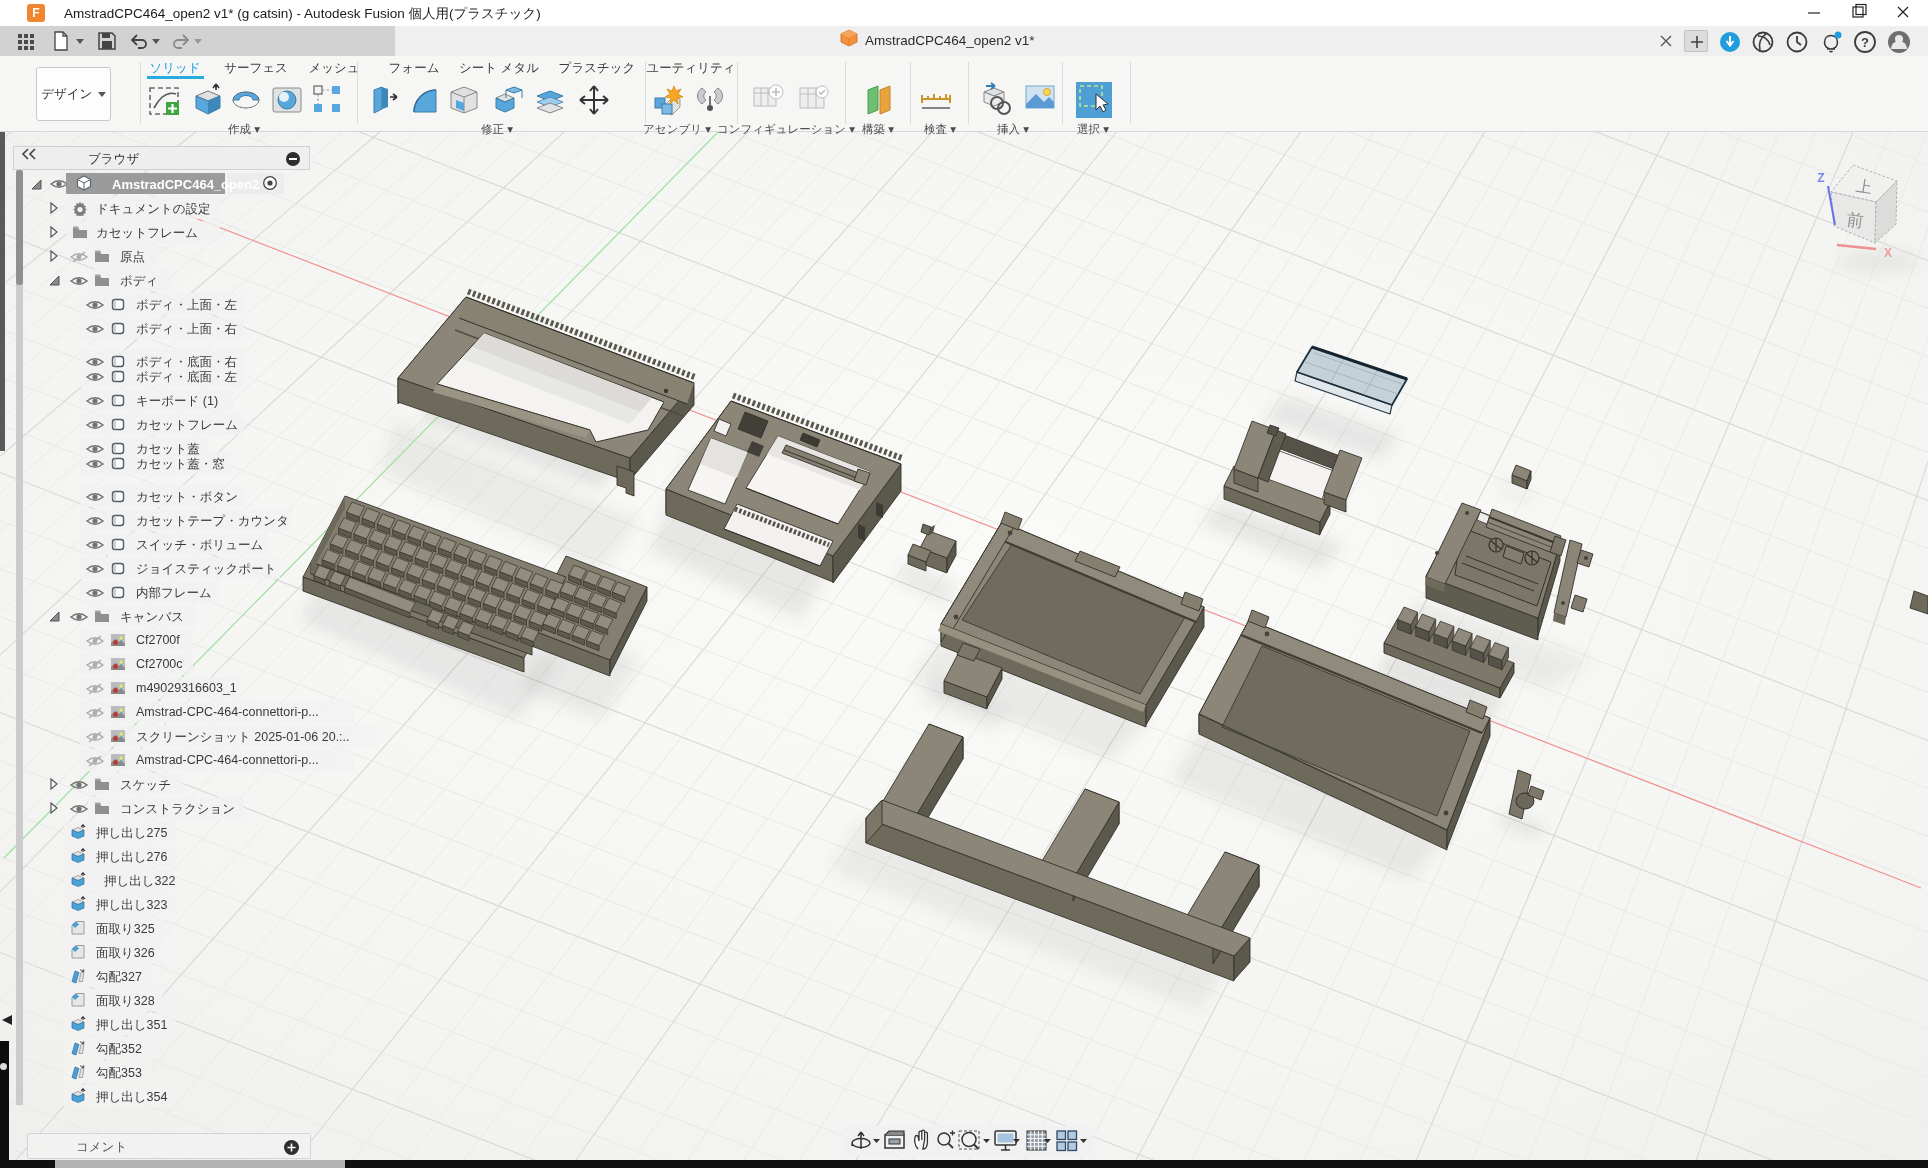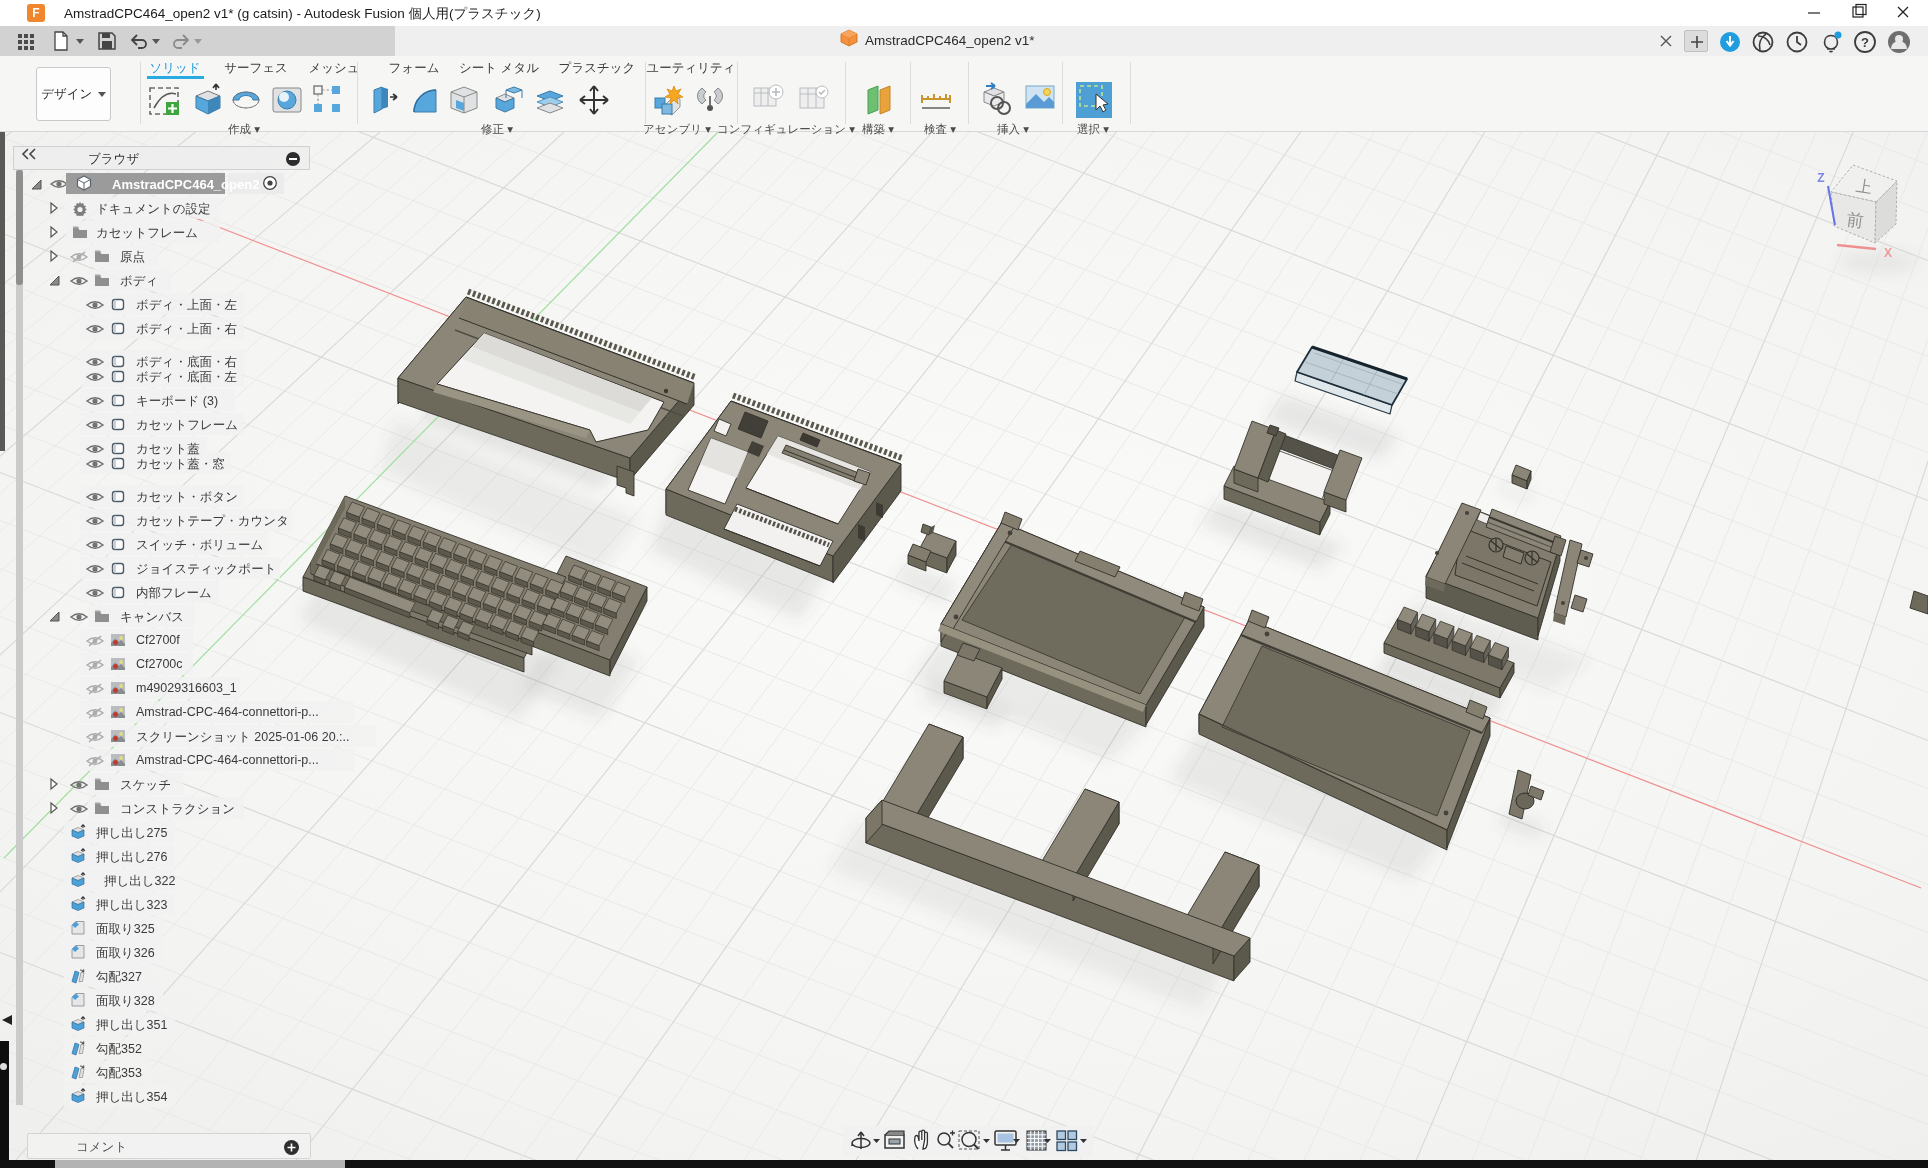--- a/index.html
+++ b/index.html
@@ -839,21 +839,21 @@
 <div class="brow" style="top:389px">
       <span class="rowbg" style="left:80px;width:153.8px"></span>
       <span style="position:absolute;left:86px;top:5px;z-index:2"><svg width="18" height="14">
           <path d="M1 7 Q9 0.5 17 7 Q9 13.5 1 7 Z" fill="none" stroke="#737373" stroke-width="1.5"></path>
           <circle cx="9" cy="7" r="2.6" fill="#737373"></circle>
         </svg></span>
       <span style="position:absolute;left:110px;top:3px;z-index:2"><svg width="16" height="16">
           <rect x="2.5" y="3.5" width="11" height="10" rx="2.5" fill="#fdfdfd" stroke="#4e5b66" stroke-width="1.4"></rect>
           <path d="M6 3.5 a5.5 5.5 0 0 0 0 10" fill="#c9ced2"></path>
         </svg></span>
-      <span class="rowlabel" style="left:136px">キーボード (3)</span>
+      <span class="rowlabel" style="left:136px">キーボード (1)</span>
     </div>
 <div class="brow" style="top:413px">
       <span class="rowbg" style="left:80px;width:163.6px"></span>
       <span style="position:absolute;left:86px;top:5px;z-index:2"><svg width="18" height="14">
           <path d="M1 7 Q9 0.5 17 7 Q9 13.5 1 7 Z" fill="none" stroke="#737373" stroke-width="1.5"></path>
           <circle cx="9" cy="7" r="2.6" fill="#737373"></circle>
         </svg></span>
       <span style="position:absolute;left:110px;top:3px;z-index:2"><svg width="16" height="16">
           <rect x="2.5" y="3.5" width="11" height="10" rx="2.5" fill="#fdfdfd" stroke="#4e5b66" stroke-width="1.4"></rect>
           <path d="M6 3.5 a5.5 5.5 0 0 0 0 10" fill="#c9ced2"></path>

